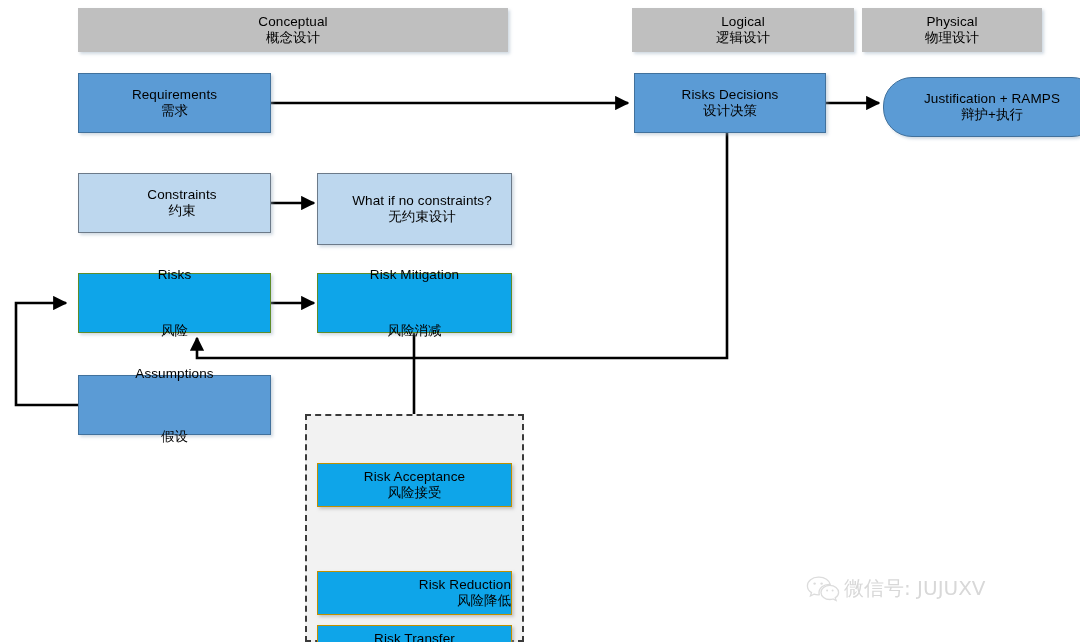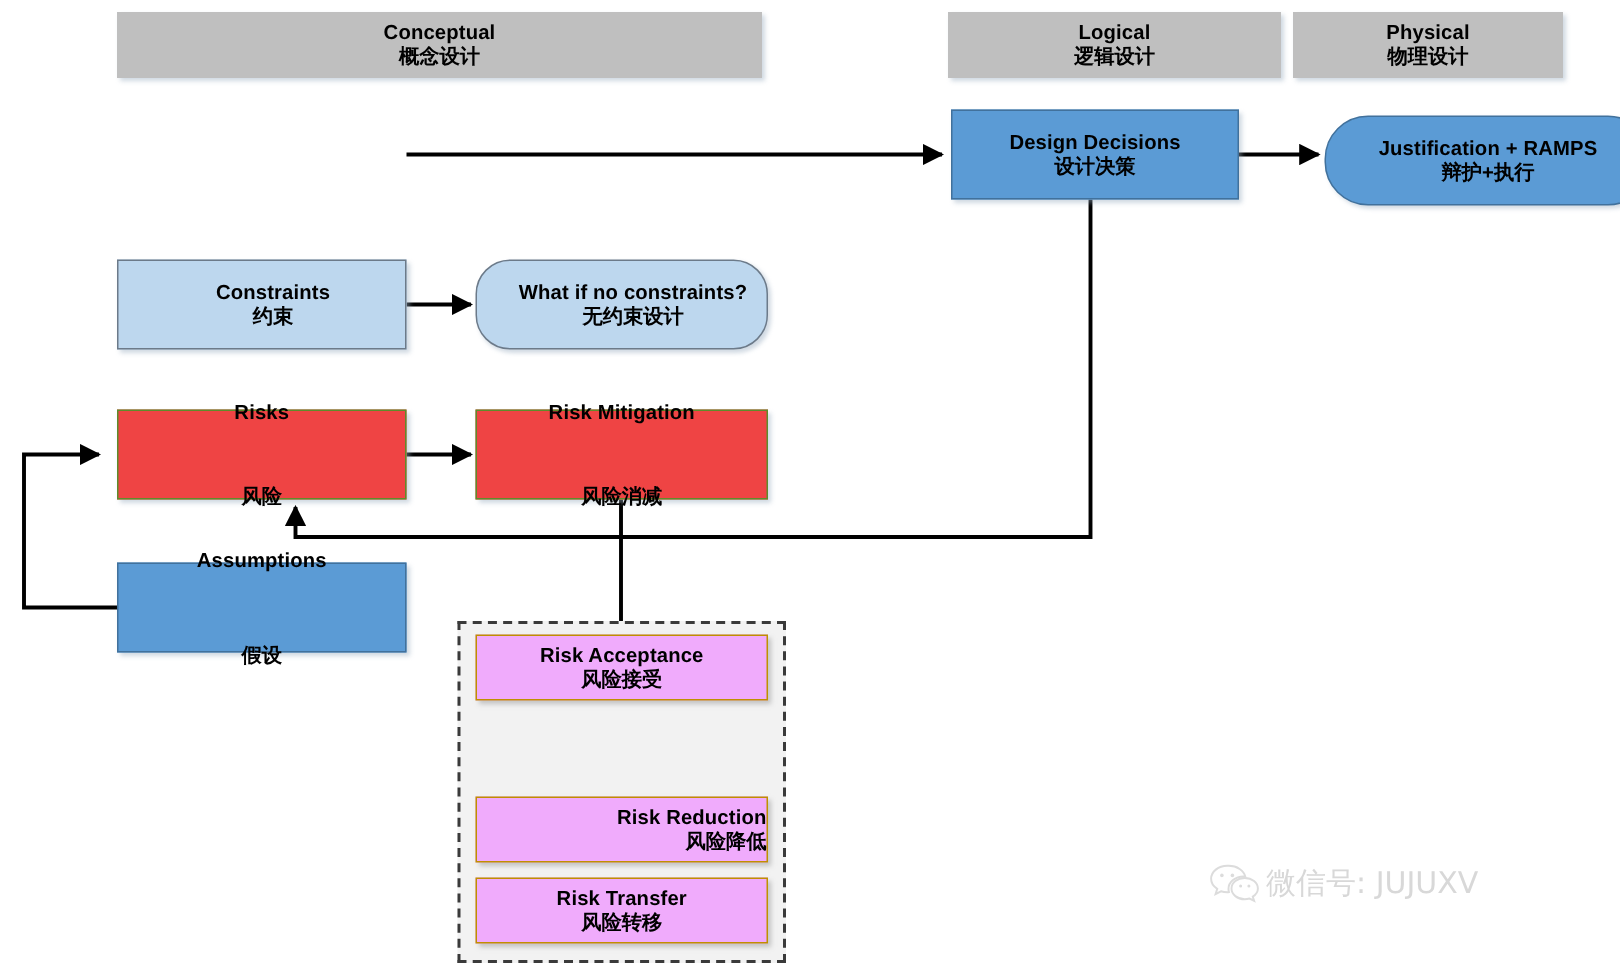--- a/index.html
+++ b/index.html
@@ -22,21 +22,21 @@
     pointer-events: none;
   }
   .node {
     position: absolute;
     box-sizing: border-box;
     display: flex;
     flex-direction: column;
     align-items: center;
     justify-content: center;
     text-align: center;
-    font-weight: bold;
+    font-weight: normal;
     color: #000000;
     line-height: 1.18;
     box-shadow: 2px 2px 3px rgba(150,170,190,0.45);
   }
   .node .ln-en { font-size: 13.5px; letter-spacing: 0.1px; }
   .node .ln-zh { font-size: 13.5px; }
 
   .header-band {
     background: #BFBFBF;
     border: 1px solid #BFBFBF;
@@ -44,28 +44,29 @@
   .box-blue {
     background: #5B9BD5;
     border: 1.5px solid #41719C;
   }
   .box-lightblue {
     background: #BDD7EE;
     border: 1.5px solid #6C7A89;
     padding-left: 15px;
   }
   .box-green {
-    background: #ef4444;
+    background: #0ea5e9;
     border: 1.5px solid #5E8C2A;
     gap: 40px;
   }
   .box-yellow {
-    background: #f0abfc;
+    background: #0ea5e9;
     border: 1.5px solid #BF9000;
     box-shadow: 2px 2px 3px rgba(150,150,150,0.5);
+    margin-top: 40px;
   }
   .dashed-group {
     position: absolute;
     box-sizing: border-box;
     border: 2.5px dashed #3A3A3A;
     background: #F2F2F2;
   }
   .watermark {
     position: absolute;
     display: flex;
@@ -113,37 +114,41 @@
   <div class="node header-band" style="left:632px; top:8px; width:222px; height:44px;">
     <span class="ln-en">Logical</span>
     <span class="ln-zh">逻辑设计</span>
   </div>
 
   <div class="node header-band" style="left:862px; top:8px; width:180px; height:44px;justify-content:center;">
     <span class="ln-en">Physical</span>
     <span class="ln-zh">物理设计</span>
   </div>
 
+  <div class="node box-blue" style="left:78px; top:73px; width:193px; height:60px;">
+    <span class="ln-en">Requirements</span>
+    <span class="ln-zh">需求</span>
+  </div>
 
   <div class="node box-blue" style="left:634px; top:73px; width:192px; height:60px;">
-    <span class="ln-en">Design Decisions</span>
+    <span class="ln-en">Risks Decisions</span>
     <span class="ln-zh">设计决策</span>
   </div>
 
   <div class="node box-blue" style="left:883px; top:77px; width:218px; height:60px;border-radius:29px;">
     <span class="ln-en">Justification + RAMPS</span>
     <span class="ln-zh">辩护+执行</span>
   </div>
 
   <div class="node box-lightblue" style="left:78px; top:173px; width:193px; height:60px;">
     <span class="ln-en">Constraints</span>
     <span class="ln-zh">约束</span>
   </div>
 
-  <div class="node box-lightblue" style="left:317px; top:173px; width:195px; height:60px;border-radius:23px;">
+  <div class="node box-lightblue" style="left:317px; top:173px; width:195px; height:72px;">
     <span class="ln-en">What if no constraints?</span>
     <span class="ln-zh">无约束设计</span>
   </div>
 
   <div class="node box-green" style="left:78px; top:273px; width:193px; height:60px;">
     <span class="ln-en">Risks</span>
     <span class="ln-zh">风险</span>
   </div>
 
   <div class="node box-green" style="left:317px; top:273px; width:195px; height:60px;">

